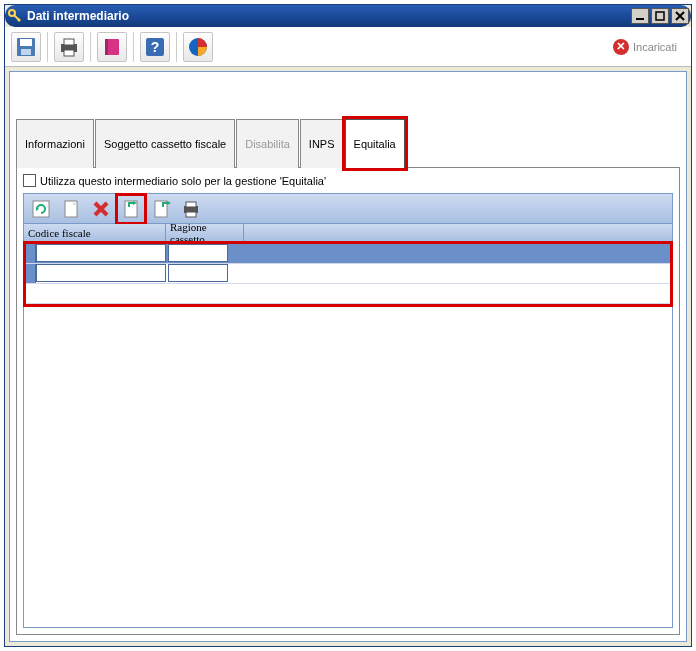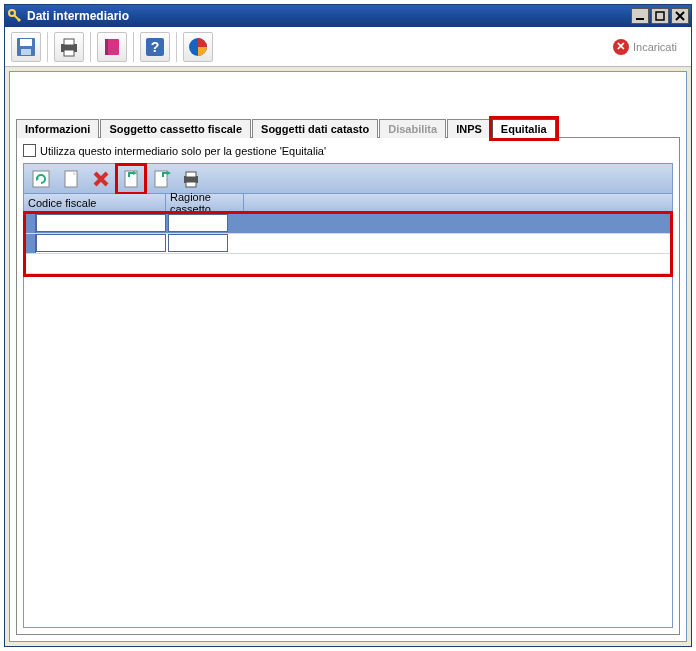--- a/index.html
+++ b/index.html
@@ -21,20 +21,21 @@
     flex-direction: column;
   }
   .titlebar {
     background: linear-gradient(to bottom, #2b5fb5 0%, #1a4a9a 50%, #153b7a 100%);
     height: 22px;
     display: flex;
     align-items: center;
     color: #fff;
     font-weight: bold;
     padding: 0 2px;
+    border-radius: 10px;
   }
   .titlebar .key-icon {
     width: 16px; height: 16px;
     display: inline-flex;
     align-items: center;
     justify-content: center;
     margin-right: 4px;
     color: #ffd54a;
     font-size: 12px;
   }
@@ -101,26 +102,25 @@
     border: 1px solid #7a9ac9;
     padding: 6px;
     display: flex;
     flex-direction: column;
   }
   .tabs { display: flex; align-items: flex-end; }
   .tab {
     border: 1px solid #888;
     border-bottom: none;
     background: #f2f2f2;
-    padding: 3px 8px;
+    padding: 18px 8px;
     font-size: 11px;
     margin-right: 1px;
     position: relative;
     top: 1px;
-    font-weight: bold;
   }
   .tab.disabled { color: #999; }
   .tab.active {
     background: #fff;
     border-color: #555;
     z-index: 2;
   }
   .tab.highlight {
     outline: 3px solid #d40000;
     outline-offset: 0;
@@ -170,20 +170,21 @@
   }
   .itb-btn.highlight {
     outline: 3px solid #d40000;
   }
   .table-header {
     background: linear-gradient(to bottom, #cddbf0, #a9c0e2);
     display: flex;
     border-bottom: 1px solid #7a9ac9;
     height: 18px;
     font-size: 11px;
+    font-family: Liberation Serif, serif;
   }
   .th {
     border-right: 1px solid #7a9ac9;
     padding: 2px 4px;
     display: flex;
     align-items: center;
   }
   .th1 { width: 142px; }
   .th2 { width: 78px; }
   .grid-body {
@@ -301,21 +302,20 @@
     <div class="disable-area">
       <span class="x-icon">✕</span>
       <span>Incaricati</span>
     </div>
   </div>
 
   <div class="body-area">
     <div class="tabs">
       <div class="tab">Informazioni</div>
       <div class="tab">Soggetto cassetto fiscale</div>
-      <div class="tab">Soggetti dati catasto</div>
       <div class="tab disabled">Disabilita</div>
       <div class="tab">INPS</div>
       <div class="tab active highlight">Equitalia</div>
     </div>
 
     <div class="tab-panel">
       <div class="chk-row">
         <span class="chk"></span>
         <span>Utilizza questo intermediario solo per la gestione 'Equitalia'</span>
       </div>

